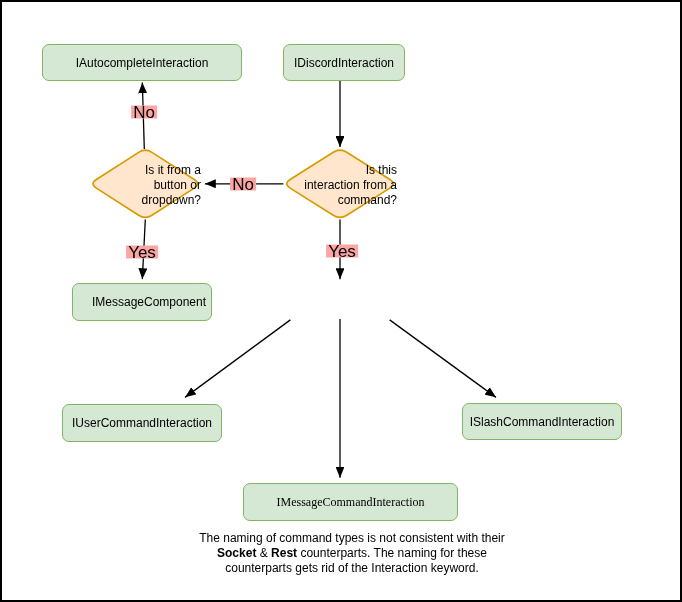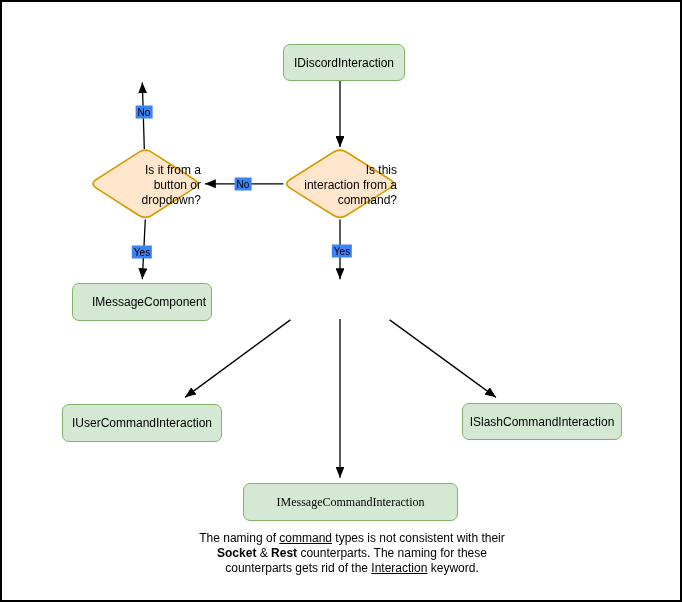--- a/index.html
+++ b/index.html
@@ -41,40 +41,40 @@
     white-space: pre-line;
     font-size: 12px;
     line-height: 15px;
     width: 110px;
   }
   .d-button-dropdown { left: 144px; top: 183px; }
   .d-from-command    { left: 340px; top: 183px; }
   .edge-label {
     position: absolute;
     transform: translate(-50%, -50%);
-    background: #3b82f6;
-    font-size: 10px;
+    background: #fca5a5;
+    font-size: 17px;
     line-height: 13px;
     padding: 0 2px;
   }
   .el-no-top    { left: 142px; top: 110px; }
   .el-no-mid    { left: 241px; top: 182px; }
   .el-yes-left  { left: 140px; top: 250px; }
   .el-yes-right { left: 340px; top: 249px; }
   .note {
     position: absolute;
     left: 150px;
     top: 529px;
     width: 400px;
     text-align: center;
     font-size: 12px;
     line-height: 15px;
   }
   .note .b { font-weight: bold; }
-  .note .u { text-decoration: underline; }
+  .note .u { }
   .edge { stroke: var(--connector, #000); stroke-width: 1.3; fill: none; }
   .decision-shape {
     fill: var(--decision-fill, #ffe6cc);
     stroke: var(--decision-border, #d79b00);
     stroke-width: 1.6;
   }
 </style>
 </head>
 <body>
 
@@ -93,20 +93,23 @@
     <path class="edge" d="M144,219 L141,279" marker-end="url(#arrow)"></path>
     <path class="edge" d="M340,219 L340,279" marker-end="url(#arrow)"></path>
     <path class="edge" d="M290,320 L184,398" marker-end="url(#arrow)"></path>
     <path class="edge" d="M340,319 L340,479" marker-end="url(#arrow)"></path>
     <path class="edge" d="M390,320 L497,398" marker-end="url(#arrow)"></path>
 
     <path class="decision-shape" d="M94.7,178.7 L137.3,151.3 Q144,147 150.7,151.3 L193.3,178.7 Q200,183 193.3,187.3 L150.7,214.7 Q144,219 137.3,214.7 L94.7,187.3 Q88,183 94.7,178.7 Z"></path>
     <path class="decision-shape" d="M289.8,178.7 L333.2,151.3 Q340,147 346.8,151.3 L390.2,178.7 Q397,183 390.2,187.3 L346.8,214.7 Q340,219 333.2,214.7 L289.8,187.3 Q283,183 289.8,178.7 Z"></path>
   </svg>
 
+  <div class="node n-autocomplete">
+    <span>IAutocompleteInteraction</span>
+  </div>
   <div class="node n-discord">
     <span>IDiscordInteraction</span>
   </div>
   <div class="node n-message-component">
     <span>IMessageComponent</span>
   </div>
   <div class="node n-user-command">
     <span>IUserCommandInteraction</span>
   </div>
   <div class="node n-slash-command">

